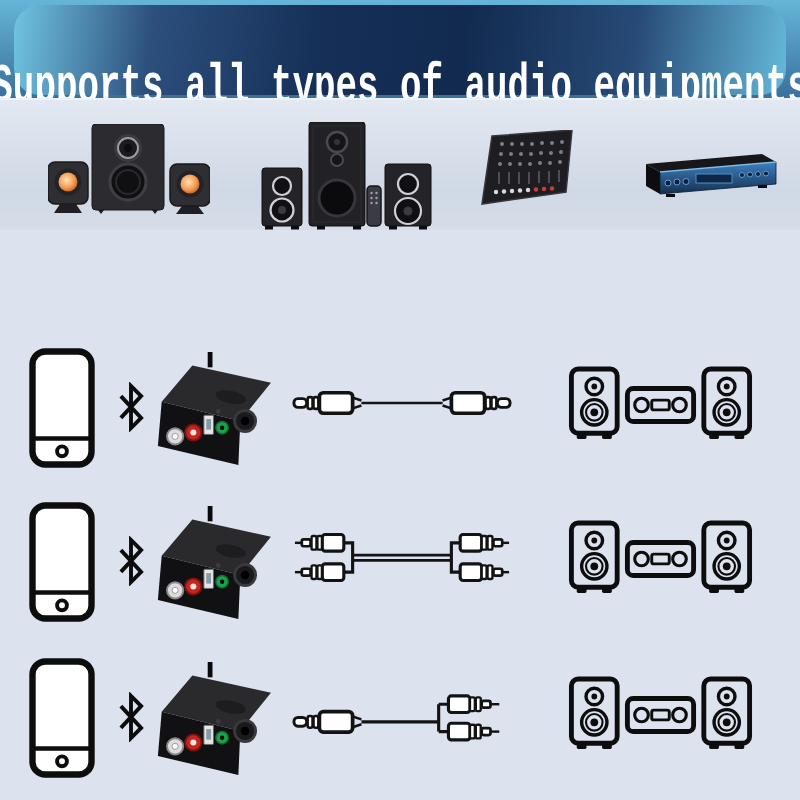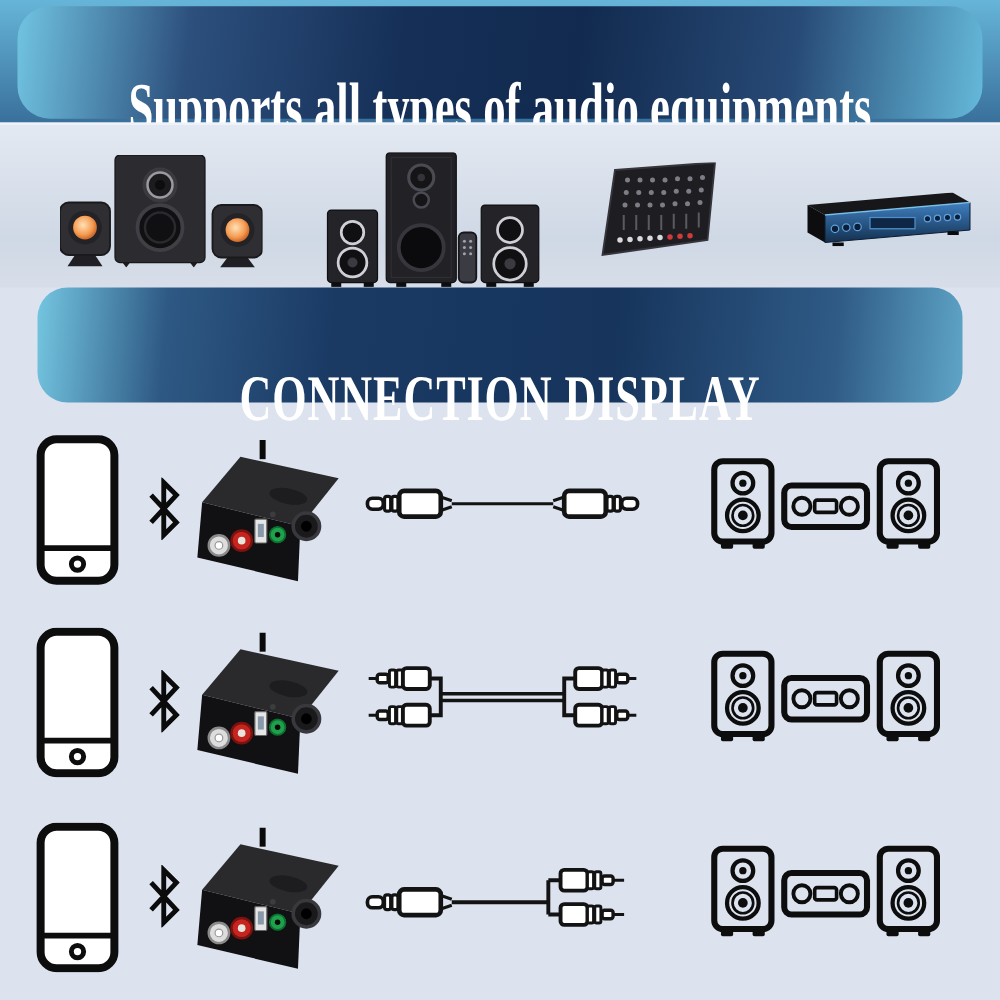--- a/index.html
+++ b/index.html
@@ -1,17 +1,17 @@
 <!DOCTYPE html>
 <html><head>
 <meta charset="utf-8">
 <style>
   html,body{margin:0;padding:0;background:#eef1f6;}
   .page{position:relative;width:800px;height:800px;overflow:hidden;background:#dce3ef;
-        font-family:Liberation Serif, serif;}
+        font-family:Liberation Mono, monospace;}
 
   
   .top-banner{position:absolute;top:0;left:0;width:800px;height:98px;
               background:linear-gradient(180deg,#66b5d8 0%,#39709c 100%);}
   .top-banner-panel{position:absolute;left:14px;right:14px;top:5px;bottom:3px;border-radius:26px;
               background:linear-gradient(97deg,#71c4e2 0%,#2c4f7c 18%,#152f57 40%,#122a4f 58%,
                                          #274a76 80%,#65b9da 100%);}
   .top-banner-title{position:absolute;left:0;right:0;top:0;height:98px;display:flex;
               align-items:center;justify-content:center;white-space:nowrap;
               font-weight:bold;font-size:56px;color:#ffffff;
@@ -191,23 +191,20 @@
         <circle cx="104" cy="21" r="2.5" fill="#0a1e3a" stroke="#5fa0d8" stroke-width="1"></circle>
         <circle cx="112" cy="20.5" r="2.5" fill="#0a1e3a" stroke="#5fa0d8" stroke-width="1"></circle>
         <circle cx="120" cy="20" r="2.5" fill="#0a1e3a" stroke="#5fa0d8" stroke-width="1"></circle>
         <circle cx="128" cy="19.5" r="2.5" fill="#0a1e3a" stroke="#5fa0d8" stroke-width="1"></circle>
         <rect x="28" y="40" width="9" height="3" fill="#0a0a0c"></rect>
         <rect x="120" y="31" width="9" height="3" fill="#0a0a0c"></rect>
       </svg>
     </div>
   </section>
 
-  <div class="section-banner">
-    <h2 class="section-title">CONNECTION DISPLAY</h2>
-  </div>
 
   <main class="diagram">
 
     <div class="conn-row row-1">
       <div class="phone">
         <svg viewBox="0 0 68 122">
           <rect x="4" y="3.5" width="60" height="115" rx="13" fill="#ffffff" stroke="#0d0d0d" stroke-width="6.5"></rect>
           <line x1="5" y1="92" x2="63" y2="92" stroke="#0d0d0d" stroke-width="4.5"></line>
           <circle cx="34" cy="105" r="5" fill="#ffffff" stroke="#0d0d0d" stroke-width="4"></circle>
         </svg>

